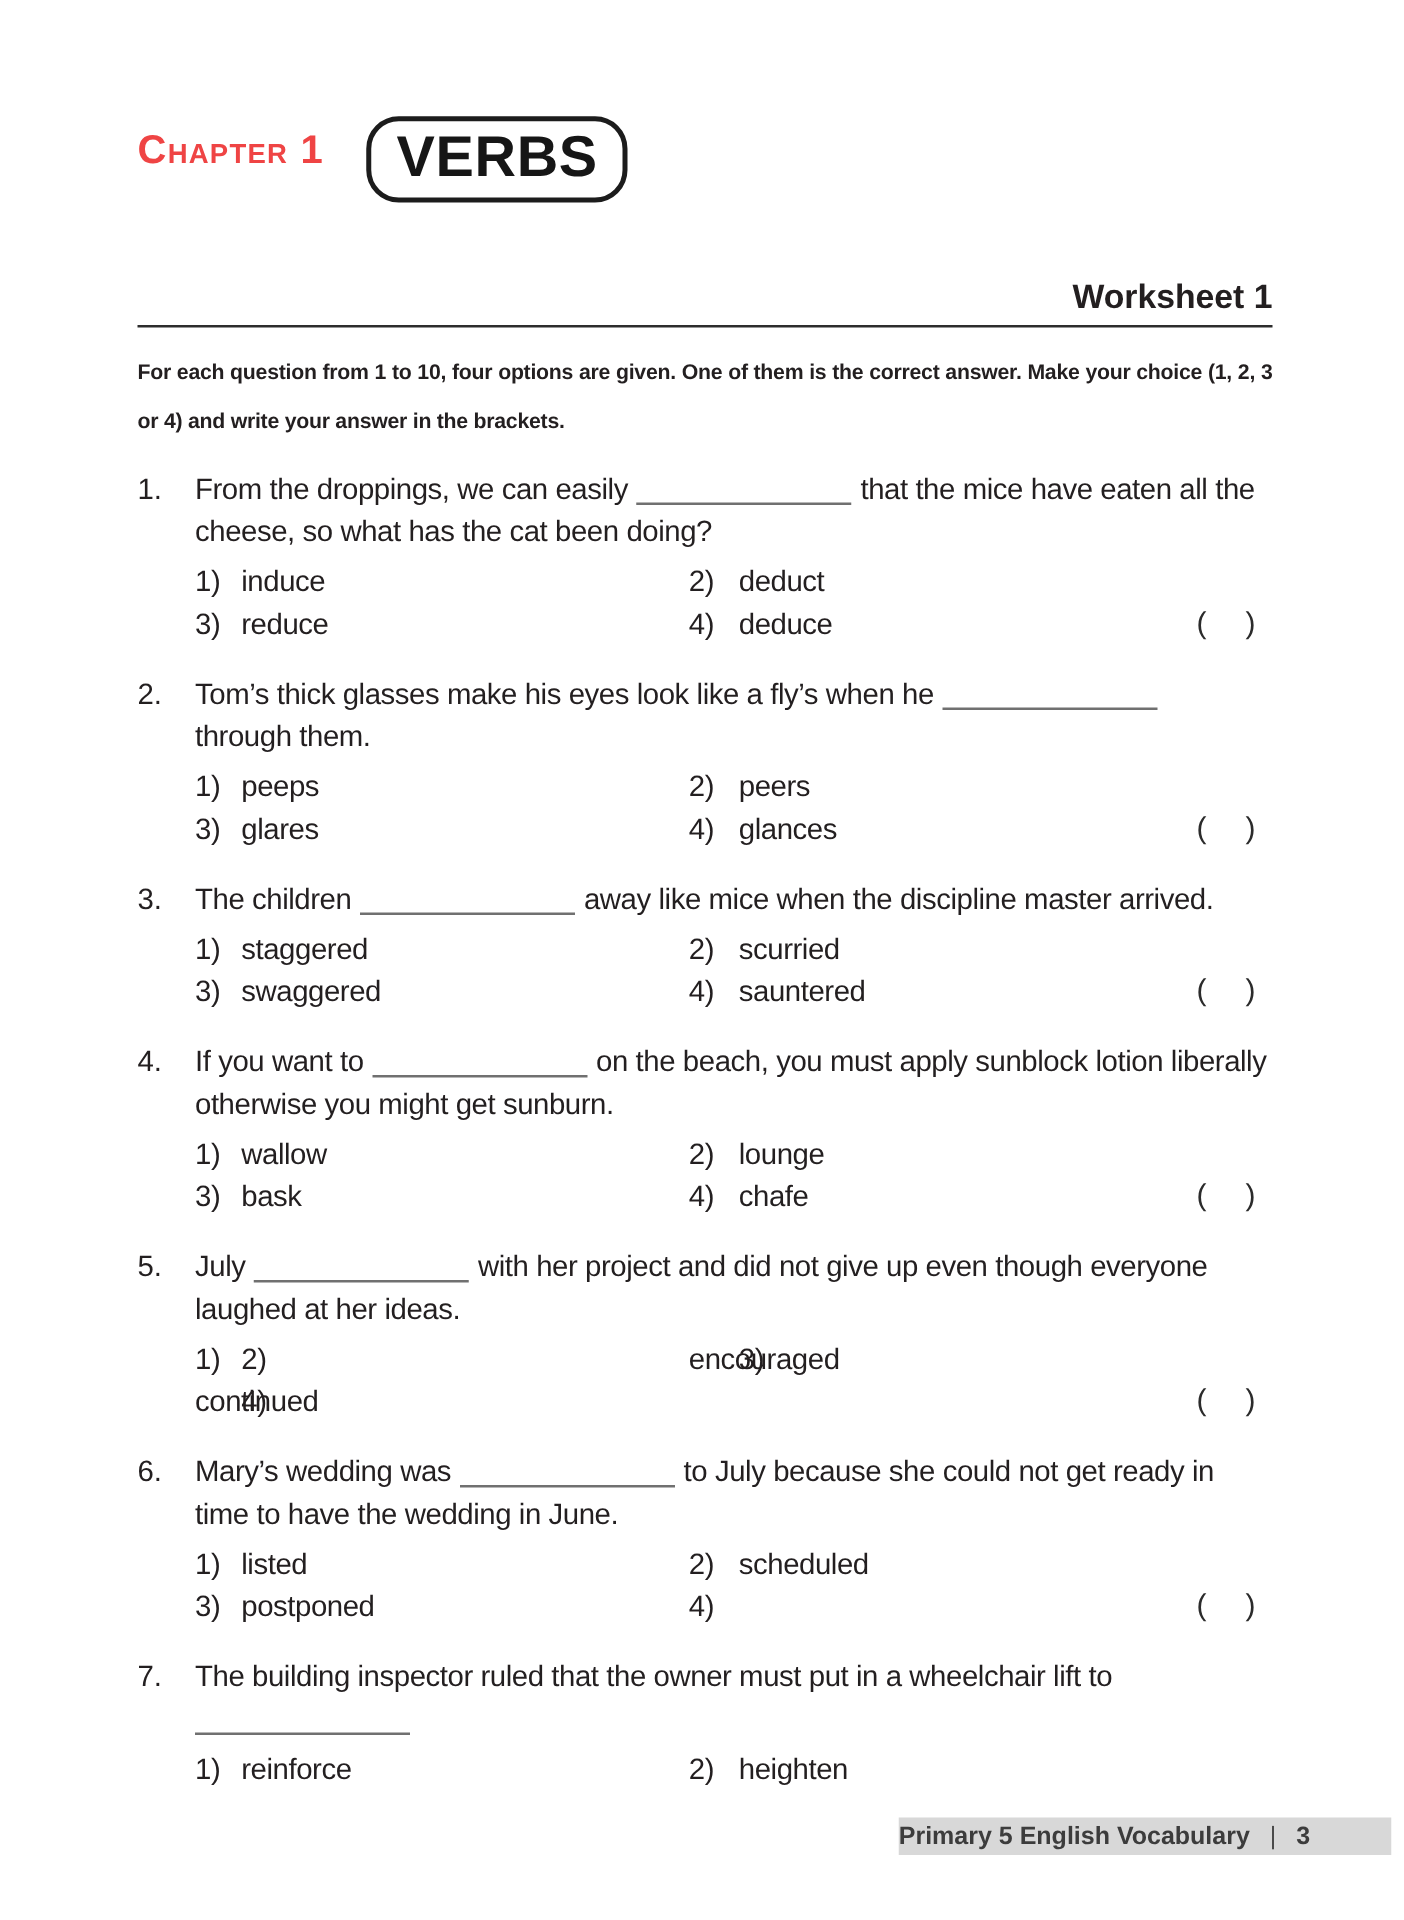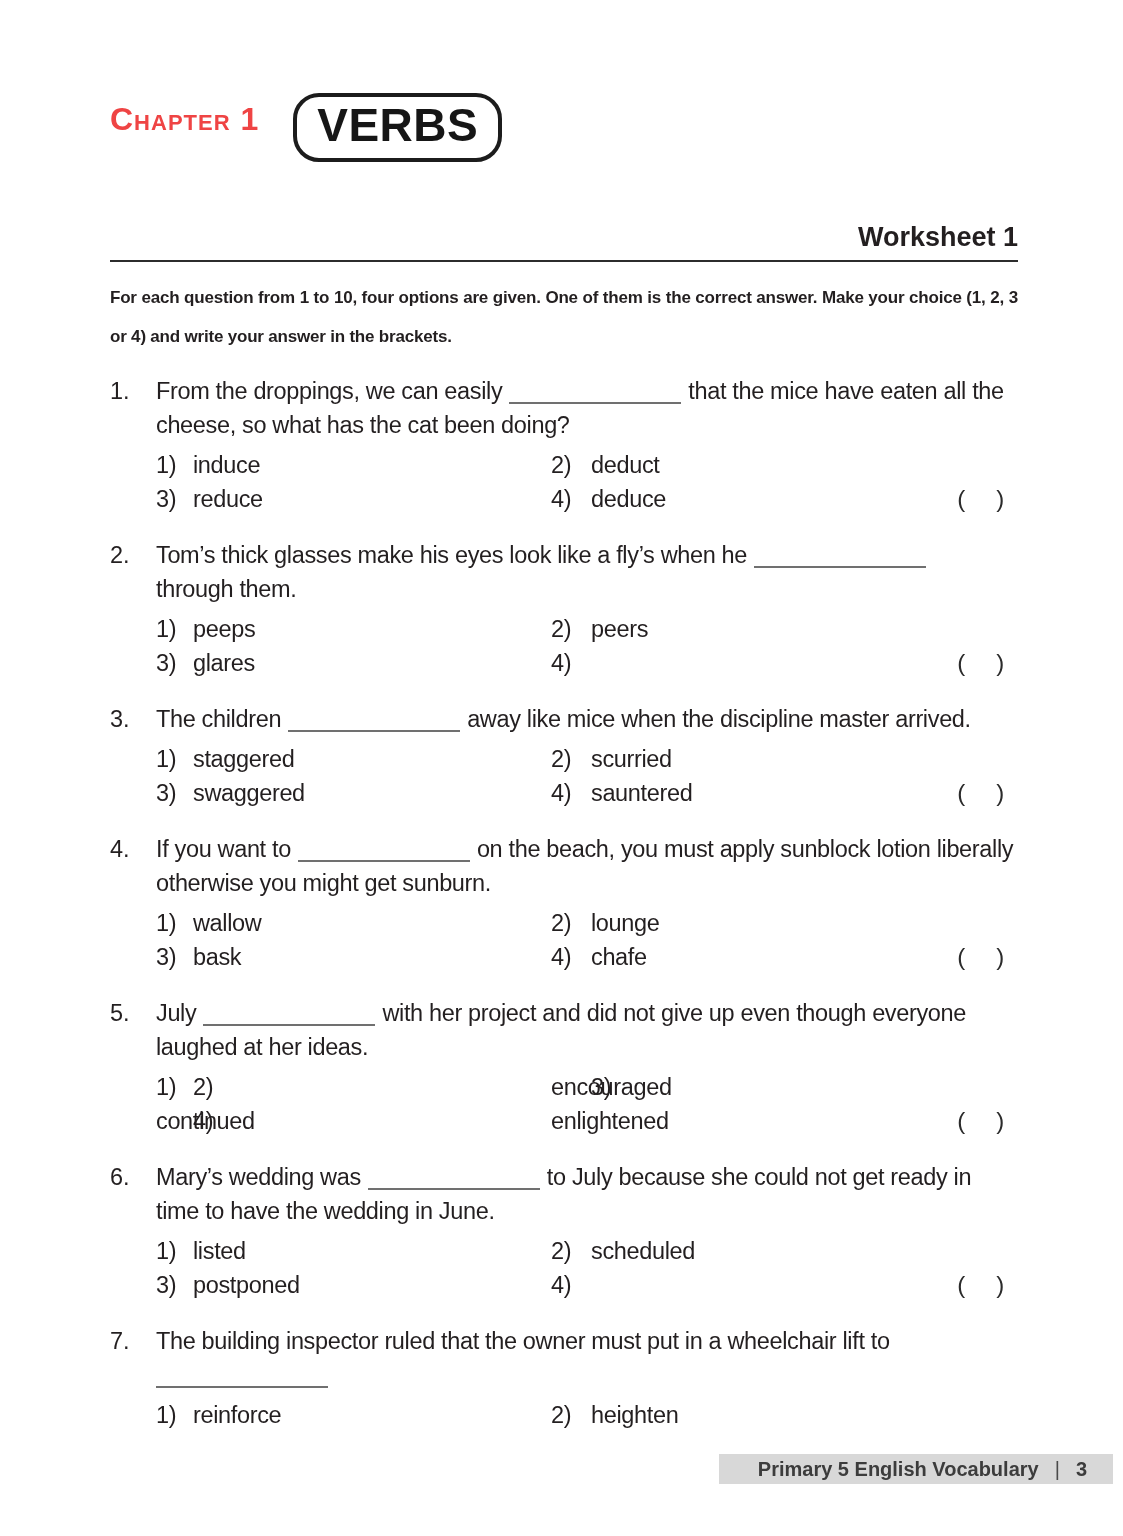--- a/index.html
+++ b/index.html
@@ -36,21 +36,21 @@
   .options{
     position:relative;margin-top:6px;display:grid;
     grid-template-columns:37px 358px 40px auto;
     line-height:34px;letter-spacing:-.35px;
   }
   .bracket{position:absolute;right:14px;bottom:0;white-space:pre;font-size:24px;color:#2b2b2b;}
 
   
   .footer{
     position:absolute;right:10px;bottom:52px;width:394px;height:30px;background:#d8d8d8;
-    display:flex;align-items:center;justify-content:flex-end;
+    display:flex;align-items:center;
     font-weight:700;font-size:20px;color:#3c3c3c;padding-right:26px;box-sizing:border-box;
   }
   .footer .divider{margin:0 16px;font-weight:400;color:#4a4a4a;}
 </style>
 </head>
 <body>
 
 <div class="page">
 
   <div class="chapter-row">
@@ -86,20 +86,21 @@
     <div class="q-body">
       <div class="q-text"><span>Tom’s thick glasses make his eyes look like a fly’s when he</span><span class="blank"></span><br><span>through them.</span></div>
       <div class="options">
             <span class="opt-num">1)</span>
             <span class="opt-label">peeps</span>
             <span class="opt-num">2)</span>
             <span class="opt-label">peers</span>
             <span class="opt-num">3)</span>
             <span class="opt-label">glares</span>
             <span class="opt-num">4)</span>
+            <span class="opt-label">glances</span>
             <span class="bracket">(     )</span>
           </div>
     </div>
   </div>
 
   <div class="question">
     <div class="q-num">3.</div>
     <div class="q-body">
       <div class="q-text"><span>The children</span><span class="blank"></span><span>away like mice when the discipline master arrived.</span></div>
       <div class="options">
@@ -138,21 +139,20 @@
     <div class="q-num">5.</div>
     <div class="q-body">
       <div class="q-text"><span>July</span><span class="blank"></span><span>with her project and did not give up even though everyone laughed at her ideas.</span></div>
       <div class="options">
             <span class="opt-num">1)</span>
             <span class="opt-num">2)</span>
             <span class="opt-label">encouraged</span>
             <span class="opt-num">3)</span>
             <span class="opt-label">continued</span>
             <span class="opt-num">4)</span>
-            <span class="opt-label">enlightened</span>
             <span class="bracket">(     )</span>
           </div>
     </div>
   </div>
 
   <div class="question">
     <div class="q-num">6.</div>
     <div class="q-body">
       <div class="q-text"><span>Mary’s wedding was</span><span class="blank"></span><span>to July because she could not get ready in time to have the wedding in June.</span></div>
       <div class="options">

